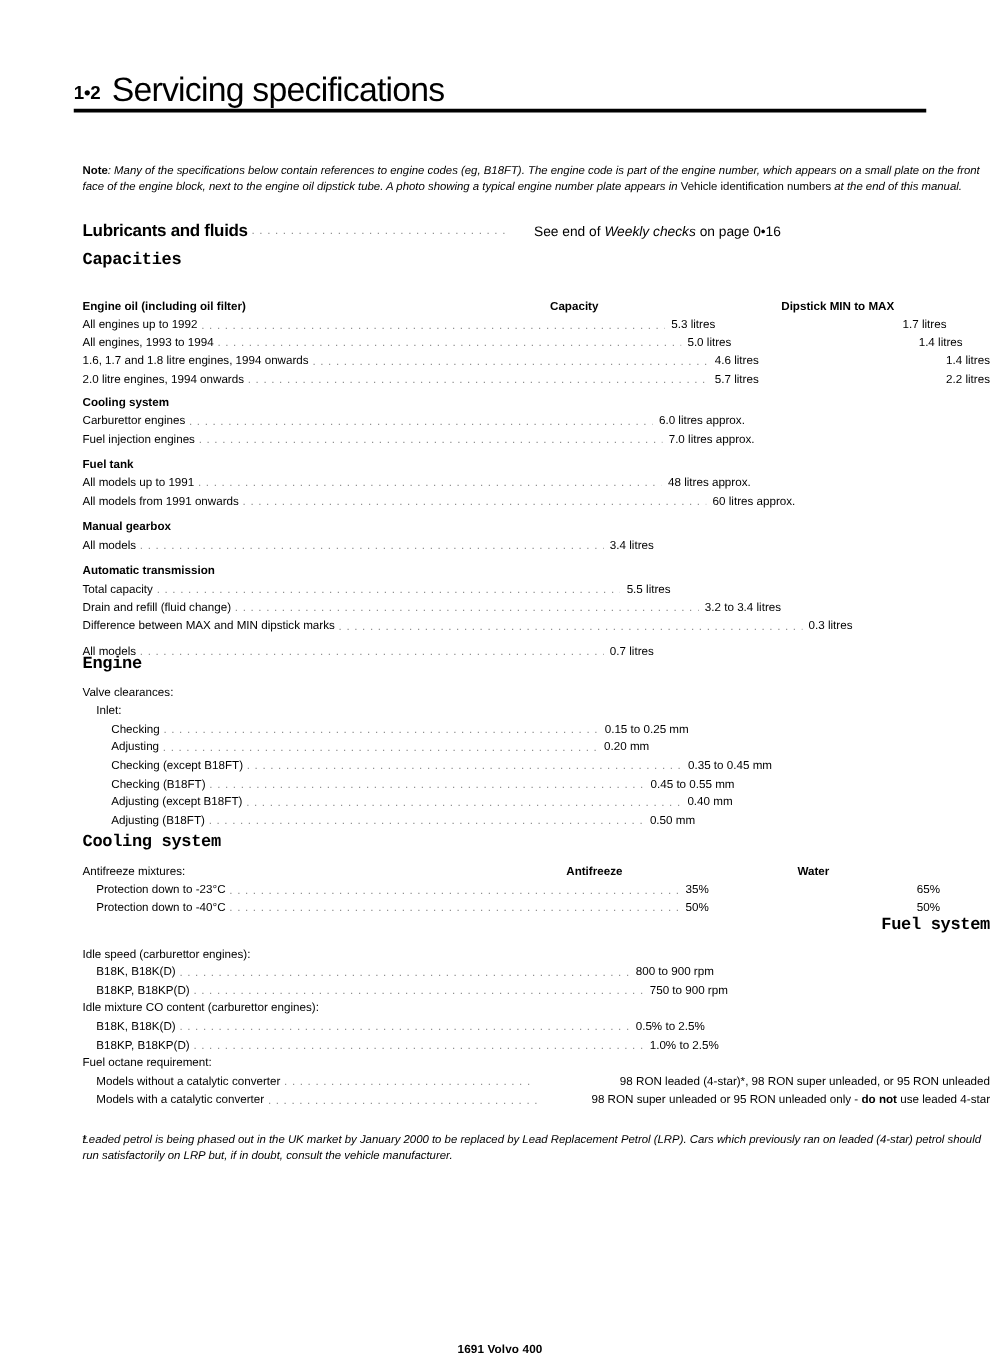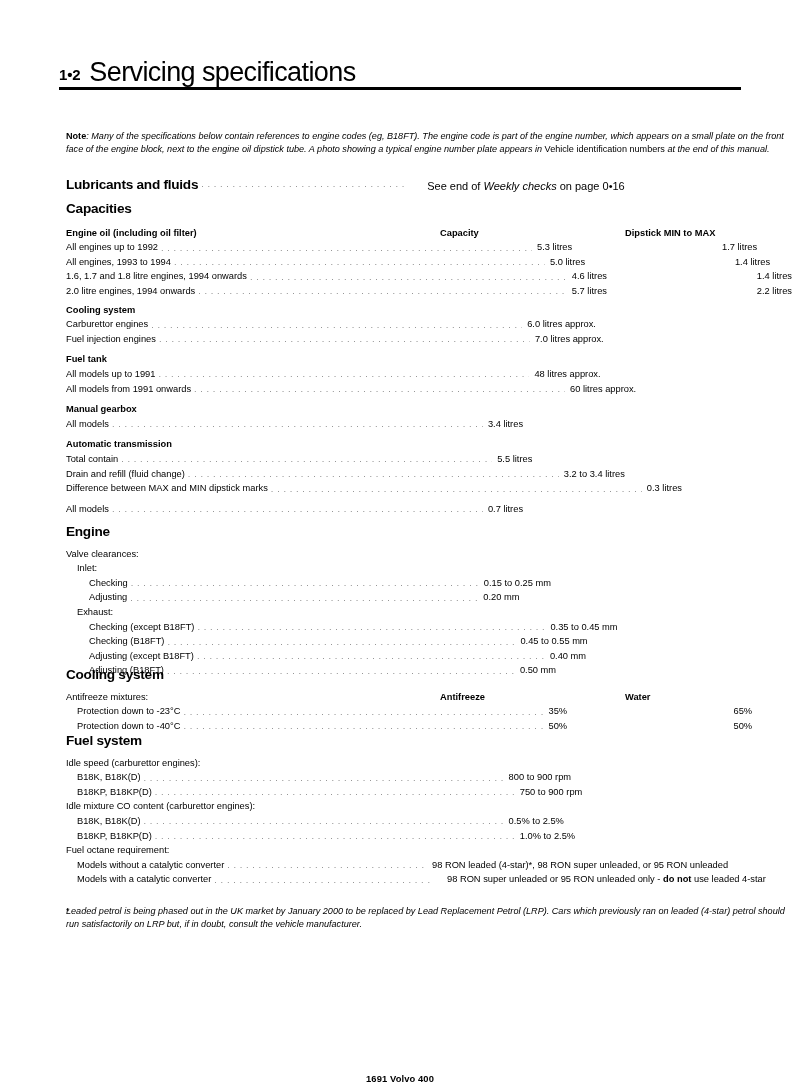--- a/index.html
+++ b/index.html
@@ -83,20 +83,21 @@
     line-height: 14.6px;
     white-space: nowrap;
   }
 
   
   .h-major {
     font-size: 13.6px;
     font-weight: bold;
     letter-spacing: -0.25px;
     line-height: 1;
+    font-family: Liberation Mono, monospace;
   }
   
   .h-lub-label {
     font-size: 13.6px;
     font-weight: bold;
     letter-spacing: -0.25px;
     line-height: 1;
   }
   
   .h-sub {
@@ -203,21 +204,21 @@
       <span class="val" style="margin-left:21px; font-size:11px; line-height:12px;"><span>See end of </span><i>Weekly checks</i><span> on page 0•16</span></span>
     </div>
   </div>
 
   <div class="block" style="top:198px;">
     <div class="h-major">Capacities</div>
     <div class="sp-10"></div>
 
     <div class="row">
       <span class="col-head label" style="flex:0 0 371px;">Engine oil (including oil filter)</span>
-      <span class="col-head" style="flex:0 0 185px;">Capacity</span>
+      <span class="col-head" style="flex:0 0 185px;margin-top:12px;">Capacity</span>
       <span class="col-head">Dipstick MIN to MAX</span>
     </div>
 
     <div class="row">
       <span class="label">All engines up to 1992</span>
       <span class="leaders" style="max-width:371px;"></span>
       <span class="val" style="flex:0 0 185px; margin-left:5px;">5.3 litres</span>
       <span class="val2">1.7 litres</span>
     </div>
     <div class="row">
@@ -273,21 +274,21 @@
     <div class="row">
       <span class="label">All models</span>
       <span class="leaders" style="max-width:371px;"></span>
       <span class="val" style="margin-left:5px;">3.4 litres</span>
     </div>
 
     <div class="sp-6"></div>
 
     <div class="h-sub">Automatic transmission</div>
     <div class="row">
-      <span class="label">Total contain</span>
+      <span class="label">Total capacity</span>
       <span class="leaders" style="max-width:371px;"></span>
       <span class="val" style="margin-left:5px;">5.5 litres</span>
     </div>
     <div class="row">
       <span class="label">Drain and refill (fluid change)</span>
       <span class="leaders" style="max-width:371px;"></span>
       <span class="val" style="margin-left:5px;">3.2 to 3.4 litres</span>
     </div>
     <div class="row">
       <span class="label">Difference between MAX and MIN dipstick marks</span>
@@ -316,23 +317,20 @@
     <div class="row ind2">
       <span class="label">Checking</span>
       <span class="leaders" style="max-width:348px;"></span>
       <span class="val" style="margin-left:5px;">0.15 to 0.25 mm</span>
     </div>
     <div class="row ind2">
       <span class="label">Adjusting</span>
       <span class="leaders" style="max-width:348px;"></span>
       <span class="val" style="margin-left:5px;">0.20 mm</span>
     </div>
-    <div class="row ind1">
-      <span class="label">Exhaust:</span>
-    </div>
     <div class="row ind2">
       <span class="label">Checking (except B18FT)</span>
       <span class="leaders" style="max-width:348px;"></span>
       <span class="val" style="margin-left:5px;">0.35 to 0.45 mm</span>
     </div>
     <div class="row ind2">
       <span class="label">Checking (B18FT)</span>
       <span class="leaders" style="max-width:348px;"></span>
       <span class="val" style="margin-left:5px;">0.45 to 0.55 mm</span>
     </div>
@@ -346,38 +344,38 @@
       <span class="leaders" style="max-width:348px;"></span>
       <span class="val" style="margin-left:5px;">0.50 mm</span>
     </div>
   </div>
 
   <div class="block" style="top:664px;">
     <div class="h-major">Cooling system</div>
     <div class="sp-8"></div>
     <div class="row">
       <span class="label" style="flex:0 0 371px;">Antifreeze mixtures:</span>
-      <span class="col-head" style="flex:0 0 185px;">Antifreeze</span>
+      <span class="col-head" style="flex:0 0 185px;margin-left:13px;">Antifreeze</span>
       <span class="col-head">Water</span>
     </div>
     <div class="row ind1">
       <span class="label">Protection down to -23°C</span>
       <span class="leaders" style="max-width:360px;"></span>
       <span class="val" style="flex:0 0 185px; margin-left:5px;">35%</span>
       <span class="val2">65%</span>
     </div>
     <div class="row ind1">
       <span class="label">Protection down to -40°C</span>
       <span class="leaders" style="max-width:360px;"></span>
       <span class="val" style="flex:0 0 185px; margin-left:5px;">50%</span>
       <span class="val2">50%</span>
     </div>
   </div>
 
-  <div class="block" style="top:730px;">
+  <div class="block" style="top:730px;text-align:right;">
     <div class="h-major">Fuel system</div>
     <div class="sp-8"></div>
     <div class="row">
       <span class="label">Idle speed (carburettor engines):</span>
     </div>
     <div class="row ind1">
       <span class="label">B18K, B18K(D)</span>
       <span class="leaders" style="max-width:360px;"></span>
       <span class="val" style="margin-left:5px;">800 to 900 rpm</span>
     </div>

